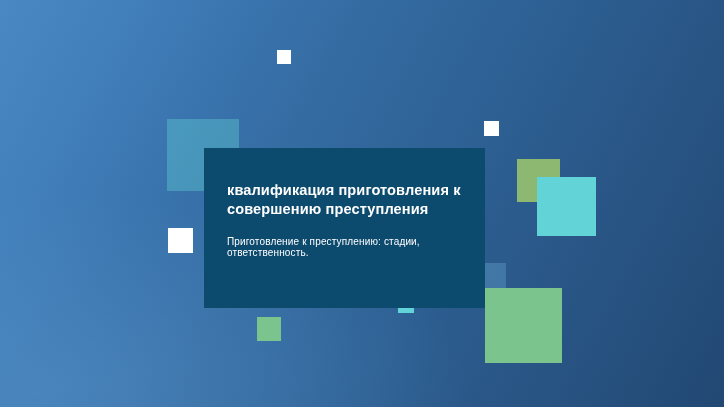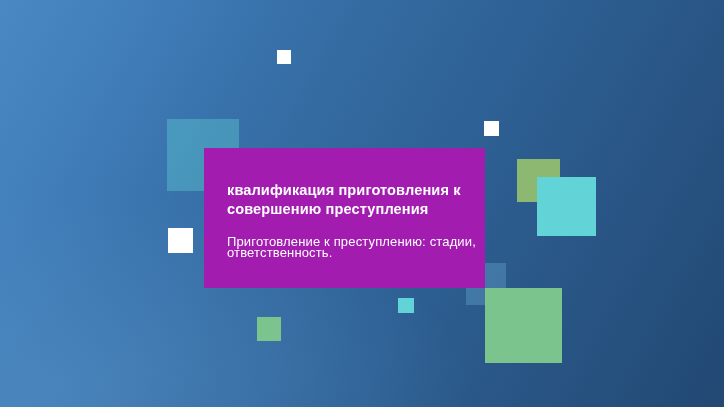--- a/index.html
+++ b/index.html
@@ -60,41 +60,41 @@
   .sq-cyan-small {
     background: #62d3d6;
   }
 
   
   .card {
     position: absolute;
     left: 204px;
     top: 148px;
     width: 281px;
-    height: 140px;
-    background: #a21caf;
+    height: 160px;
+    background: #0c4a6e;
   }
   .card-title {
     position: absolute;
     left: 23px;
     top: 33px;
     width: 245px;
     color: #ffffff;
     font-size: 14.6px;
     font-weight: bold;
     line-height: 19px;
     letter-spacing: 0.1px;
   }
   .card-subtitle {
     position: absolute;
     left: 23px;
     top: 88px;
     width: 250px;
     color: #ffffff;
-    font-size: 13px;
+    font-size: 10px;
     font-weight: normal;
     line-height: 11px;
     letter-spacing: 0.15px;
   }
 </style>
 </head>
 <body>
 
 <div id="slide">
 

